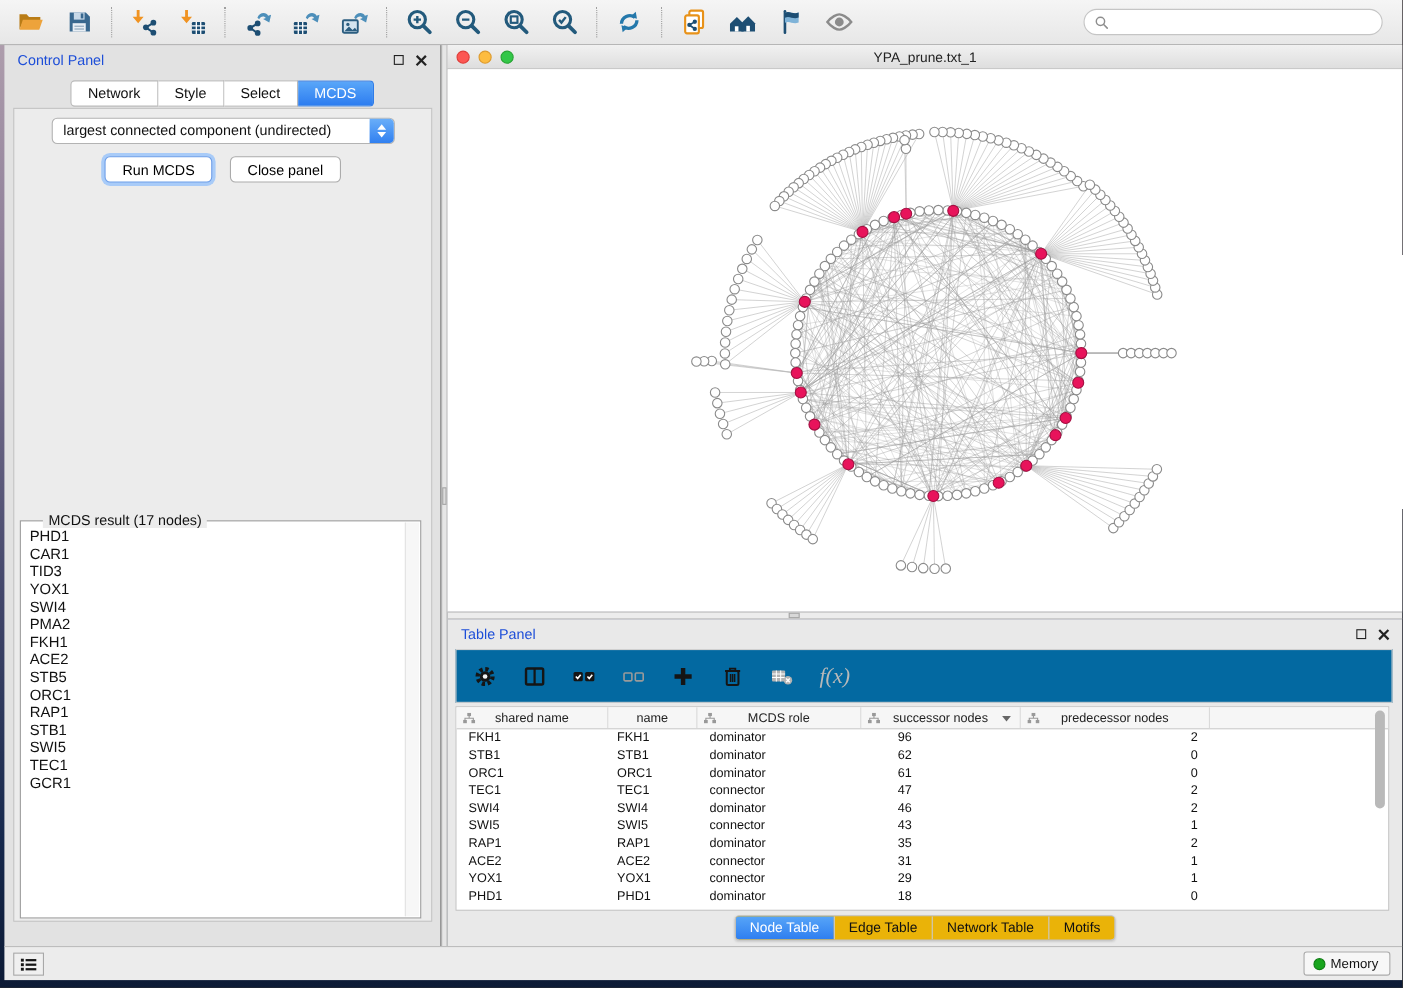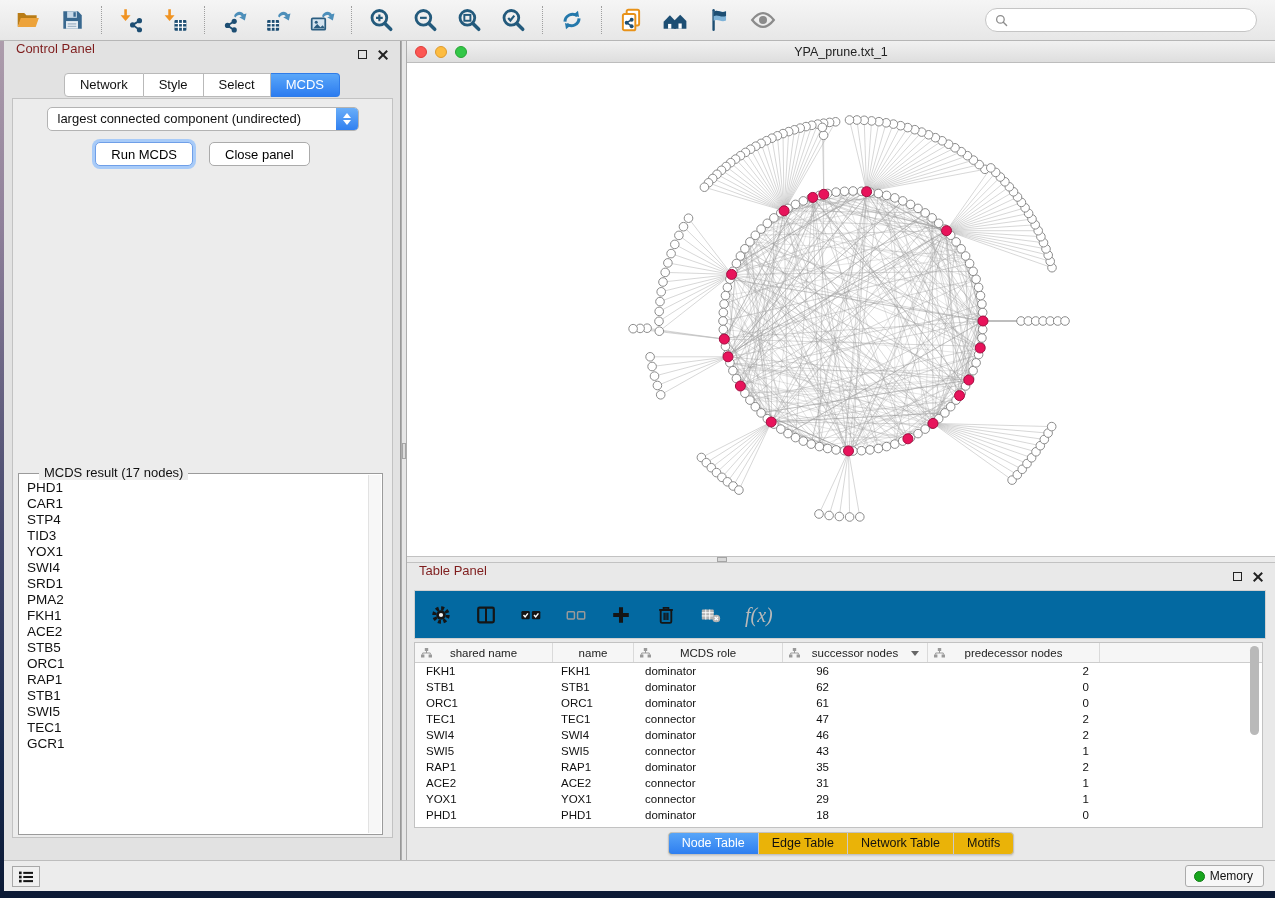--- a/index.html
+++ b/index.html
@@ -17,21 +17,21 @@
   .tb-sep { width:0; height:28px; border-left:1px dotted #9f9f9f; margin:0 11px; }
   .tb-btn { width:36px; height:31px; display:flex; align-items:center; justify-content:center; border-radius:4px; }
   .tbi { width:26px; height:26px; display:block; }
   .search-field { margin-left:auto; margin-right:8px; width:272px; height:24px;
     background:#fff; border:1px solid #c5c5c5; border-radius:12px;
     display:flex; align-items:center; padding:0 9px; gap:6px; }
   .search-field input { flex:1; border:none; outline:none; font:12px "Liberation Sans",sans-serif; background:transparent; }
   
   .cp { position:absolute; left:4px; top:41px; width:397px; height:819px;
     background:#e2e2e2; border-right:1px solid #979797; }
-  .panel-title { height:27px; display:flex; padding:0 12px; font-size:13px; color:#7f1d1d; }
+  .panel-title { height:27px; display:flex; align-items:center; padding:0 12px; font-size:13px; color:#1d4ed8; }
   .win-btns { margin-left:auto; display:flex; gap:11px; align-items:center; }
   .float-ico { width:9px; height:9px; border:1.5px solid #222; display:inline-block; }
   .close-ico { width:10px; height:10px; display:inline-block; position:relative; }
   .close-ico:before,.close-ico:after { content:""; position:absolute; left:-1px; top:4px; width:12px; height:2.2px; background:#222; }
   .close-ico:before { transform:rotate(45deg);} .close-ico:after { transform:rotate(-45deg);}
   .cp-tabs { display:flex; justify-content:center; margin-top:5px; position:relative; z-index:2; }
   .seg-btn { font-size:13px; padding:3px 15px 4px; background:#fff; border:1px solid #b9b9b9; border-left:none; color:#111; }
   .seg-btn:first-child { border-left:1px solid #b9b9b9; border-radius:4px 0 0 4px; }
   .seg-btn:last-child { border-radius:0 4px 4px 0; }
   .seg-active { background:linear-gradient(#5aa7f9,#2c7cf0); border-color:#2f7ce8; color:#fff; }
@@ -300,25 +300,23 @@
       </div>
       <div class="btn-row">
         <button class="mac-btn focus-ring">Run MCDS</button>
         <button class="mac-btn">Close panel</button>
       </div>
       <div class="result-box">
         <span class="result-legend">MCDS result (17 nodes)</span>
         <div class="result-list">
             <div class="result-item">PHD1</div>
             <div class="result-item">CAR1</div>
-            <div class="result-item">STP4</div>
             <div class="result-item">TID3</div>
             <div class="result-item">YOX1</div>
             <div class="result-item">SWI4</div>
-            <div class="result-item">SRD1</div>
             <div class="result-item">PMA2</div>
             <div class="result-item">FKH1</div>
             <div class="result-item">ACE2</div>
             <div class="result-item">STB5</div>
             <div class="result-item">ORC1</div>
             <div class="result-item">RAP1</div>
             <div class="result-item">STB1</div>
             <div class="result-item">SWI5</div>
             <div class="result-item">TEC1</div>
             <div class="result-item">GCR1</div>

